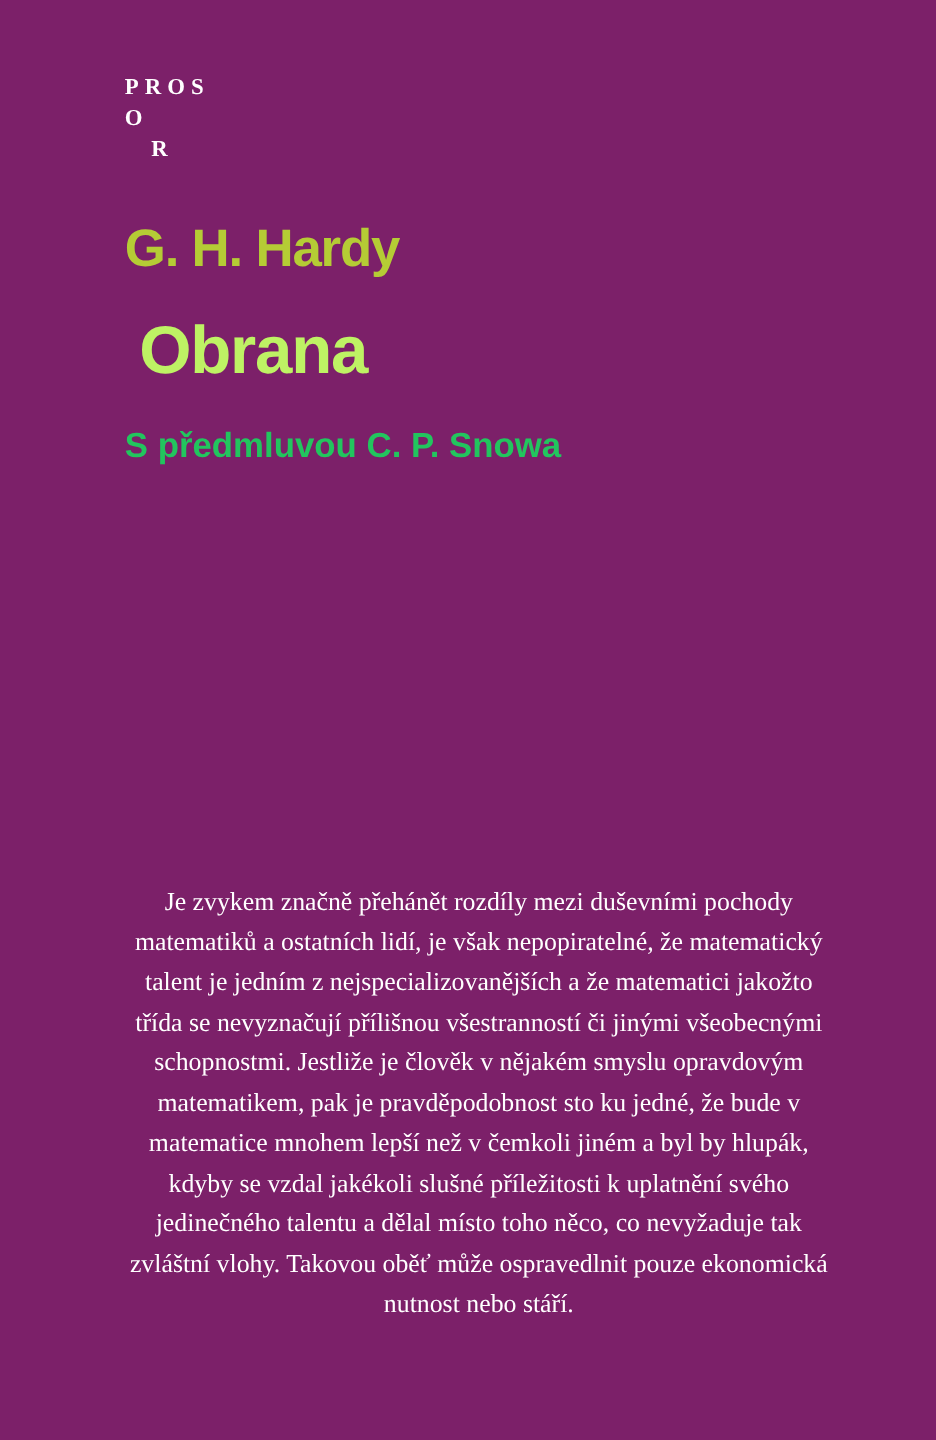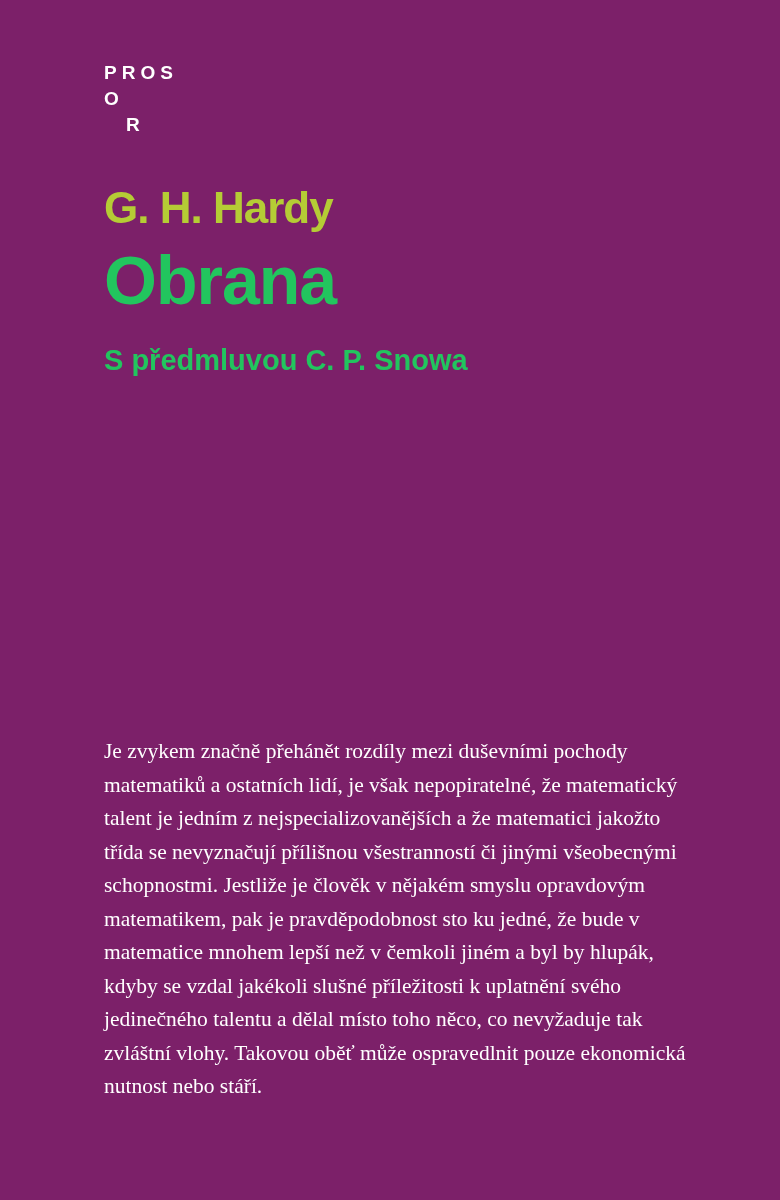--- a/index.html
+++ b/index.html
@@ -30,20 +30,21 @@
     color: #ffffff;
     font-family: "Liberation Sans", sans-serif;
     font-weight: bold;
     font-size: 19px;
     letter-spacing: 5px;
     line-height: 26px;
   }
   .publisher-logo .row {
     display: block;
     white-space: pre;
+    font-family: Liberation Serif, serif;
   }
   .logo-r1 { margin-left: 0px; }
   .logo-r2 { margin-left: 0px; }
   .logo-r3 { margin-left: 22px; }
 
   
   .title-block {
     position: absolute;
     left: 104px;
     top: 172px;
@@ -52,27 +53,27 @@
   .author {
     color: #b5cc35;
     font-family: "Liberation Sans", sans-serif;
     font-weight: bold;
     font-size: 44px;
     line-height: 72px;
     letter-spacing: -1px;
     margin: 0;
   }
   .title-line {
-    color: #22c55e;
+    color: #bef264;
     font-family: "Liberation Sans", sans-serif;
     font-weight: bold;
-    font-size: 68px;
+    font-size: 56px;
     line-height: 72px;
     letter-spacing: -1px;
-    margin: 0;
+    margin: 12px;
   }
   .subtitle {
     color: #22c55e;
     font-family: "Liberation Sans", sans-serif;
     font-weight: bold;
     font-size: 29px;
     line-height: 36px;
     letter-spacing: 0px;
     margin: 26px 0 0 0;
   }
@@ -80,21 +81,21 @@
   
   .blurb {
     position: absolute;
     left: 104px;
     top: 735px;
     width: 590px;
     color: #ffffff;
     font-family: "Liberation Serif", serif;
     font-size: 21.5px;
     line-height: 33.5px;
-    text-align: left;
+    text-align: center;
   }
   .blurb p {
     margin: 0;
   }
 </style>
 </head>
 <body>
 
 <div class="cover">
 

